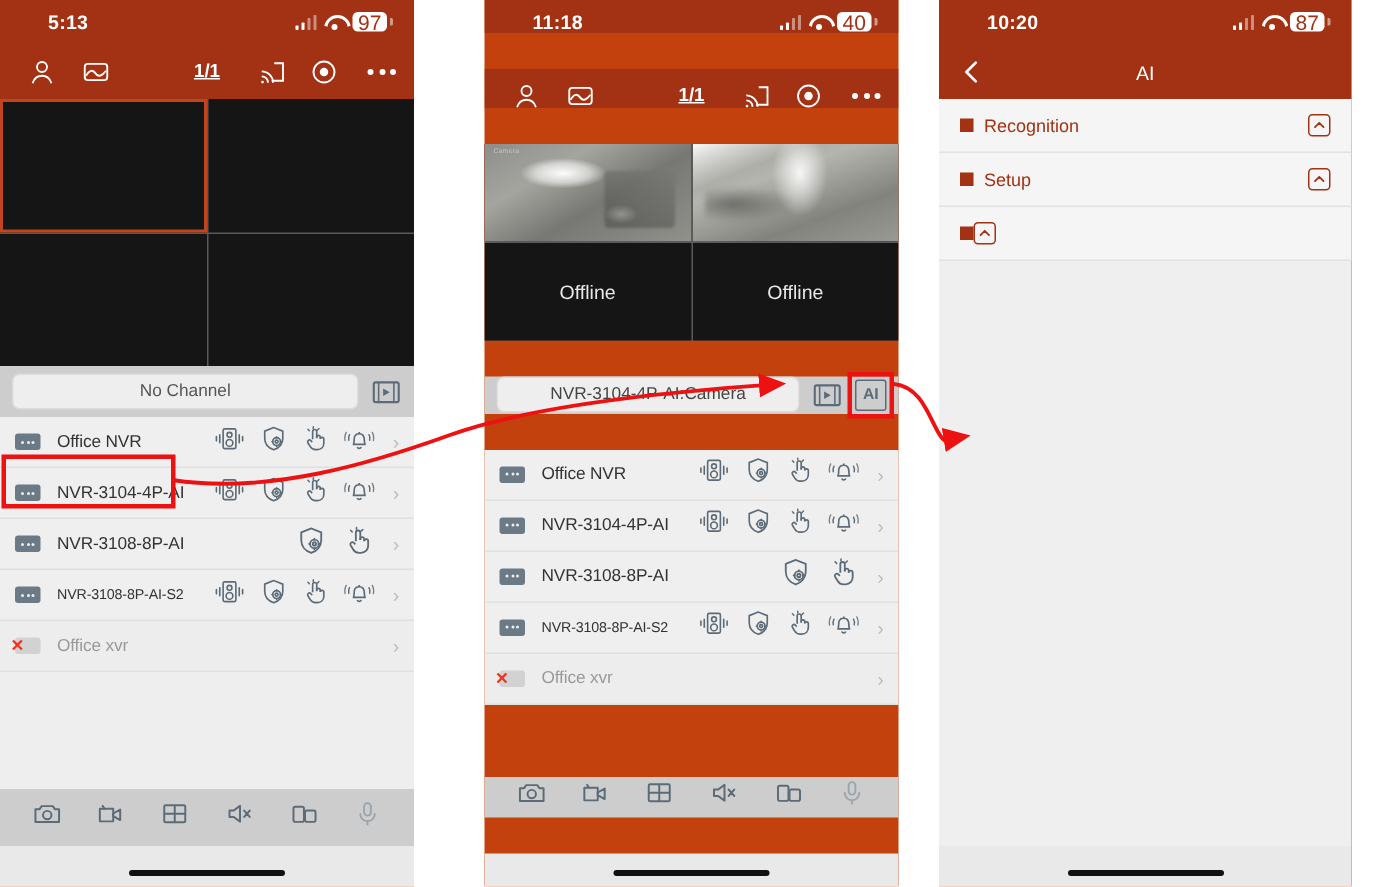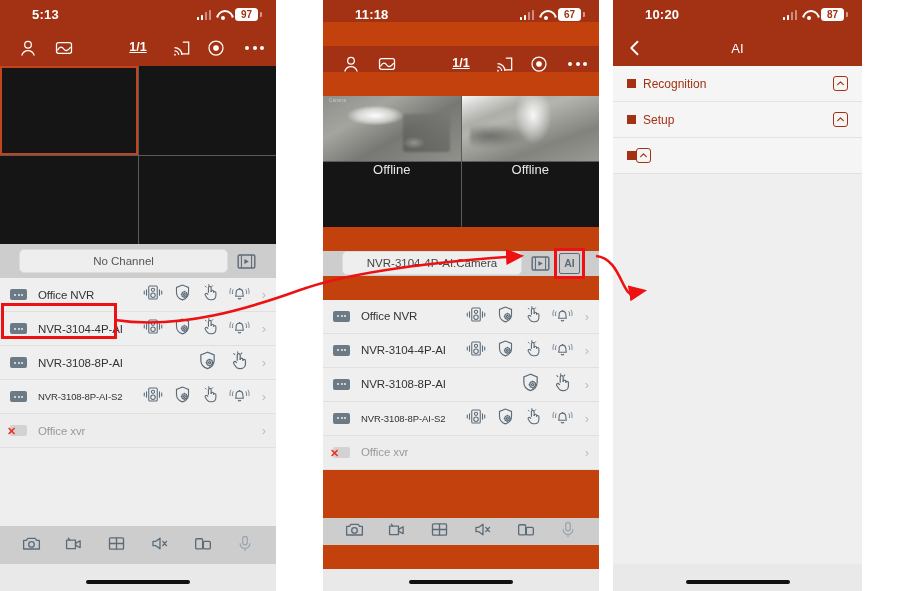--- a/index.html
+++ b/index.html
@@ -8,21 +8,21 @@
     background: #ffffff;
     font-family: "Liberation Sans", sans-serif;
     overflow: hidden;
   }
   .stage { position: relative; width: 920px; height: 591px; background: #fff; }
 
   
   .phone { position: absolute; top: 0; height: 591px; overflow: hidden; background: #c2410c; }
   #phone-left   { left: 0;   width: 276px; }
   #phone-mid    { left: 323px; width: 276px; gap: 24px; }
-  #phone-right  { left: 613px; width: 249px; }
+  #phone-right  { left: 626px; width: 275px; }
 
   
   .statusbar {
     height: 30px; background: #a33214; position: relative;
     display: flex; align-items: center;
   }
   .sb-time {
     color: #fff; font-size: 13px; font-weight: bold;
     position: absolute; left: 32px; top: 7px; letter-spacing: .2px;
   }
@@ -41,21 +41,21 @@
   }
   .wifi::after{
     content:""; position:absolute; left:5px; top:6.5px; width:4px; height:4px;
     background:#fff; border-radius:50%;
   }
   .batt { position: relative; width: 25px; height: 13px; }
   .batt .shell {
     width: 23px; height: 13px; border-radius: 3.5px; background: #fff;
     display:flex; align-items:center; justify-content:center;
   }
-  .batt .pct { font-size: 10px; font-weight: bold; color: #a33214; line-height:1; }
+  .batt .pct { font-size: 14px; font-weight: normal; color: #a33214; line-height:1; }
   .batt .tip {
     position:absolute; right:-2px; top:4px; width:2px; height:5px;
     background:#fff; opacity:.5; border-radius: 0 1px 1px 0;
   }
 
   
   .navbar {
     height: 36px; background:#a33214; position: relative;
     display:flex; align-items:center;
   }
@@ -71,21 +71,21 @@
   .nav-more { right: 12px; top: 8px; }
   .nav-more .dots { display:flex; gap:3.5px; align-items:center; height:20px;}
   .nav-more .dots i { width:4px; height:4px; border-radius:50%; background:#fff; display:block; }
 
   
   .videogrid {
     height: 178px; background:#111; display:grid;
     grid-template-columns: 1fr 1fr; grid-template-rows: 1fr 1fr; gap: 1px;
     background-color:#5a5a5a;
   }
-  .cell { background:#151515; position:relative; overflow:hidden; display:flex; justify-content:center; }
+  .cell { background:#151515; position:relative; overflow:hidden; display:flex; align-items:center; justify-content:center; }
   .cell.selected { outline: 2px solid #c0441c; outline-offset:-2px; z-index:2; }
   .cell .offline { color:#e8e8e8; font-size:13px; }
   .cell .camlabel{
     position:absolute; top:2px; left:0; right:0; display:flex; justify-content:space-between;
     padding:0 6px; font-size:4.5px; color:#d8d8d8; opacity:.75; letter-spacing:.2px;
   }
   .feed-a, .feed-b { position:absolute; inset:0; }
   .feed-a {
     background:
       radial-gradient(ellipse 40px 14px at 38% 30%, rgba(255,255,255,.98) 0%, rgba(255,255,255,.55) 45%, rgba(255,255,255,0) 72%),
@@ -105,21 +105,21 @@
   }
   .feed-b::after{
     content:""; position:absolute; left:6%; top:42%; width:46%; height:40%;
     background: radial-gradient(ellipse at 30% 50%, rgba(60,60,58,.55) 0%, rgba(60,60,58,0) 65%);
     filter: blur(1.6px);
   }
 
   
   .chanbar {
     height: 34px; background:#cdcdcd; display:flex; align-items:center;
-    padding: 0 19px; gap: 8px;
+    padding: 0 8px; gap: 8px;
   }
   .chanfield {
     flex:1; height:24px; background:#eeeeee; border-radius:5px;
     display:flex; align-items:center; justify-content:center;
     font-size:11.5px; color:#444; border:1px solid #dcdcdc;
   }
   .chanfield.placeholder { color:#555; }
   .film-btn { width:21px; height:21px; flex:0 0 auto; }
   .ai-btn {
     width:21px; height:21px; border:1.6px solid #5c6b78; border-radius:2px;
@@ -491,21 +491,21 @@
       <div class="sb-right">
         <span class="sig">
             <i></i>
             <i></i>
             <i></i>
             <i></i>
           </span>
         <span class="wifi"></span>
         <span class="batt">
           <span class="shell">
-              <span class="pct">67</span>
+              <span class="pct">40</span>
             </span>
           <span class="tip"></span>
         </span>
       </div>
     </div>
 
     <div class="navbar">
       <span class="nav-ico nav-person">
         <svg width="20" height="20" viewBox="0 0 24 24" fill="none" stroke="#fff" stroke-width="1.5">
           <circle cx="12" cy="8" r="4"></circle>

